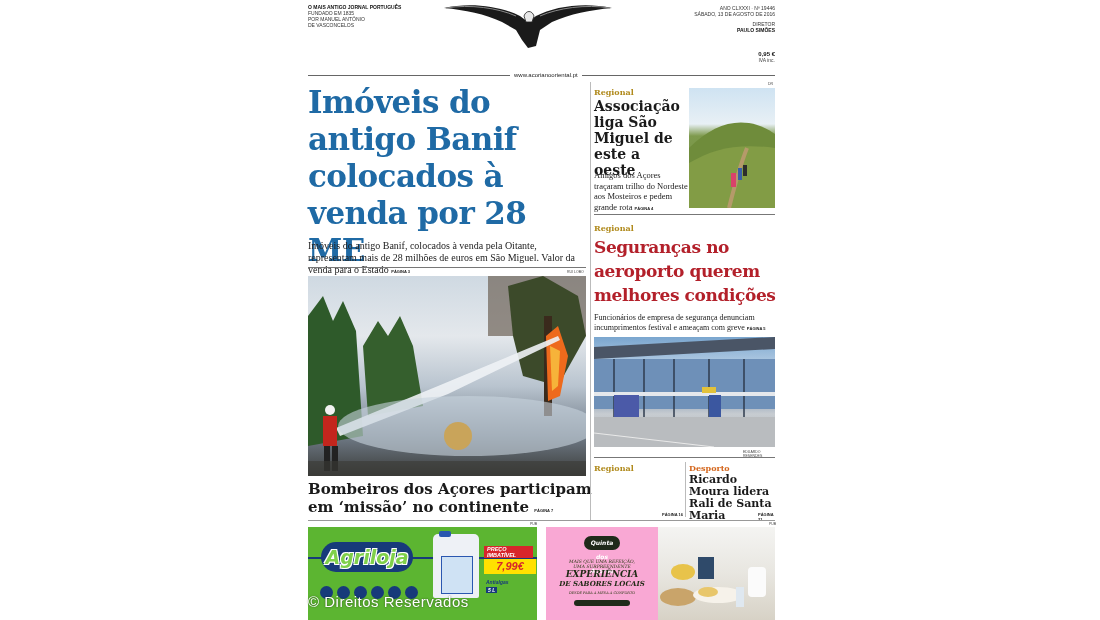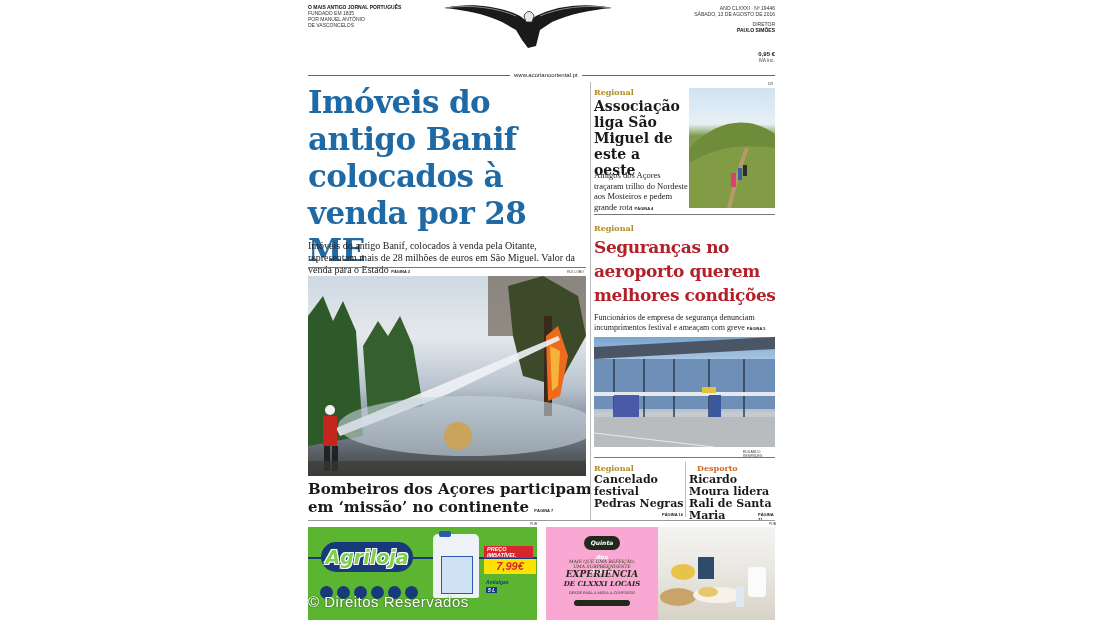--- a/index.html
+++ b/index.html
@@ -9,21 +9,21 @@
   .tiny { font-family:"Liberation Sans", sans-serif; font-size:5px; line-height:6px; color:#333; text-transform:uppercase; }
   .masthead-title { position:absolute; left:42px; top:18px; width:390px; text-align:center; font-family:"DejaVu Serif", serif; font-weight:bold; font-size:44px; letter-spacing:-1px; color:#111; text-shadow:2px 2px 0 #9a9a9a; line-height:52px; }
   .eagle { position:absolute; left:135px; top:0; width:175px; height:48px; }
   .rule { position:absolute; height:1px; background:#555; }
   .url { position:absolute; left:205px; top:72px; font-family:"Liberation Sans", sans-serif; font-size:6px; color:#222; background:#fff; padding:0 4px; }
   .lead-title { position:absolute; left:3px; top:84px; width:285px; font-family:"DejaVu Serif", serif; font-weight:bold; color:#1f6aa5; font-size:31px; line-height:37px; letter-spacing:-0.6px; }
   .lead-sub { position:absolute; left:3px; top:240px; width:280px; font-family:"Liberation Serif", serif; font-size:10px; line-height:12px; color:#222; }
   .pg { font-family:"Liberation Sans", sans-serif; font-size:4px; font-weight:bold; color:#222; text-transform:uppercase; }
   .vrule { position:absolute; width:1px; background:#bbb; }
   .kicker { font-family:"DejaVu Serif", serif; font-weight:bold; font-size:8px; color:#b08a1c; }
-  .kicker.sport { color:#d4661c;margin-left:8px; }
+  .kicker.sport { color:#d4661c; }
   .h2 { font-family:"DejaVu Serif", serif; font-weight:bold; color:#111; }
   .credit { font-family:"Liberation Sans", sans-serif; font-size:3.5px; color:#444; text-transform:uppercase; position:absolute; }
   .photo { position:absolute; overflow:hidden; }
   .ad { position:absolute; overflow:hidden;font-style:italic; }
   .watermark { position:absolute; left:308px; top:593px; font-family:Liberation Sans, sans-serif; font-size:15px; color:#ffffff; text-shadow:0 0 2px rgba(0,0,0,0.6); letter-spacing:0.5px; }
 </style>
 </head>
 <body>
 
 <div class="page">
@@ -137,21 +137,20 @@
       <rect x="108" y="50" width="14" height="6" fill="#e3c23a"></rect>
       <rect x="0" y="80" width="181" height="30" fill="#b9bcbf"></rect>
       <line x1="0" y1="96" x2="120" y2="110" stroke="#e9e9e9" stroke-width="1"></line>
     </svg>
   </div>
   <div class="credit" style="left:438px;top:450px;">Eduardo Resendes</div>
 
   <div class="rule" style="left:289px;top:457px;width:181px;background:#777;"></div>
 
   <div class="abs kicker" style="left:289px;top:463px;">Regional</div>
-  <div class="abs h2" style="left:289px;top:474px;width:90px;font-size:11px;line-height:12px;color:#1a1a1a;">Cancelado festival Pedras Negras</div>
   <div class="abs pg" style="left:357px;top:512px;">Página 16</div>
 
   <div class="vrule" style="left:380px;top:462px;height:55px;"></div>
 
   <div class="abs kicker sport" style="left:384px;top:463px;">Desporto</div>
   <div class="abs h2" style="left:384px;top:474px;width:86px;font-size:11px;line-height:12px;color:#1a1a1a;">Ricardo Moura lidera Rali de Santa Maria</div>
   <div class="abs pg" style="left:453px;top:512px;">Página 21</div>
 
   <div class="rule" style="left:3px;top:520px;width:467px;background:#999;"></div>
 
@@ -181,21 +180,21 @@
     <div class="abs" style="left:178px;top:60px;background:#173a7a;color:#fff;font-family:'Liberation Sans',sans-serif;font-weight:bold;font-size:5px;padding:0 2px;">5 L</div>
   </div>
 
   <div class="credit" style="left:464px;top:522px;">Pub</div>
   <div class="ad" style="left:241px;top:527px;width:229px;height:93px;background:#f9a8d4;">
     <div class="abs" style="left:0;top:0;width:112px;height:93px;text-align:center;font-family:'DejaVu Serif',serif;">
       <div style="margin:9px auto 0;width:36px;height:14px;border-radius:7px;background:#1f2a1a;color:#fff;font-family:'DejaVu Sans',sans-serif;font-weight:bold;font-size:6px;line-height:14px;">Quinta dos Açores</div>
       <div style="font-size:4.5px;color:#2b3a14;margin-top:9px;">MAIS QUE UMA REFEIÇÃO,</div>
       <div style="font-size:4.5px;color:#2b3a14;">UMA SURPREENDENTE</div>
       <div style="font-size:9px;font-weight:bold;color:#1f2a14;line-height:10px;">EXPERIÊNCIA</div>
-      <div style="font-size:7px;font-weight:bold;color:#1f2a14;line-height:9px;">DE CLXXXI LOCAIS</div>
+      <div style="font-size:7px;font-weight:bold;color:#1f2a14;line-height:9px;">DE SABORES LOCAIS</div>
       <div style="font-size:3.5px;color:#2b3a14;margin-top:3px;">DESDE PARA A MESA A CONFORTO</div>
       <div style="margin:5px auto 0;width:56px;height:6px;border-radius:3px;background:#1f2a1a;"></div>
     </div>
     <div class="abs" style="left:112px;top:0;width:117px;height:93px;background:linear-gradient(180deg,#f4f4f2 0%,#e8e6e0 50%,#d7d2c6 100%);">
       <svg width="117" height="93" viewBox="0 0 117 93">
         <ellipse cx="25" cy="45" rx="12" ry="8" fill="#e8c34a"></ellipse>
         <rect x="40" y="30" width="16" height="22" fill="#2f4a6a"></rect>
         <ellipse cx="20" cy="70" rx="18" ry="9" fill="#c9a46a"></ellipse>
         <ellipse cx="60" cy="68" rx="25" ry="8" fill="#f6f2ea"></ellipse>
         <ellipse cx="50" cy="65" rx="10" ry="5" fill="#e8c66a"></ellipse>

